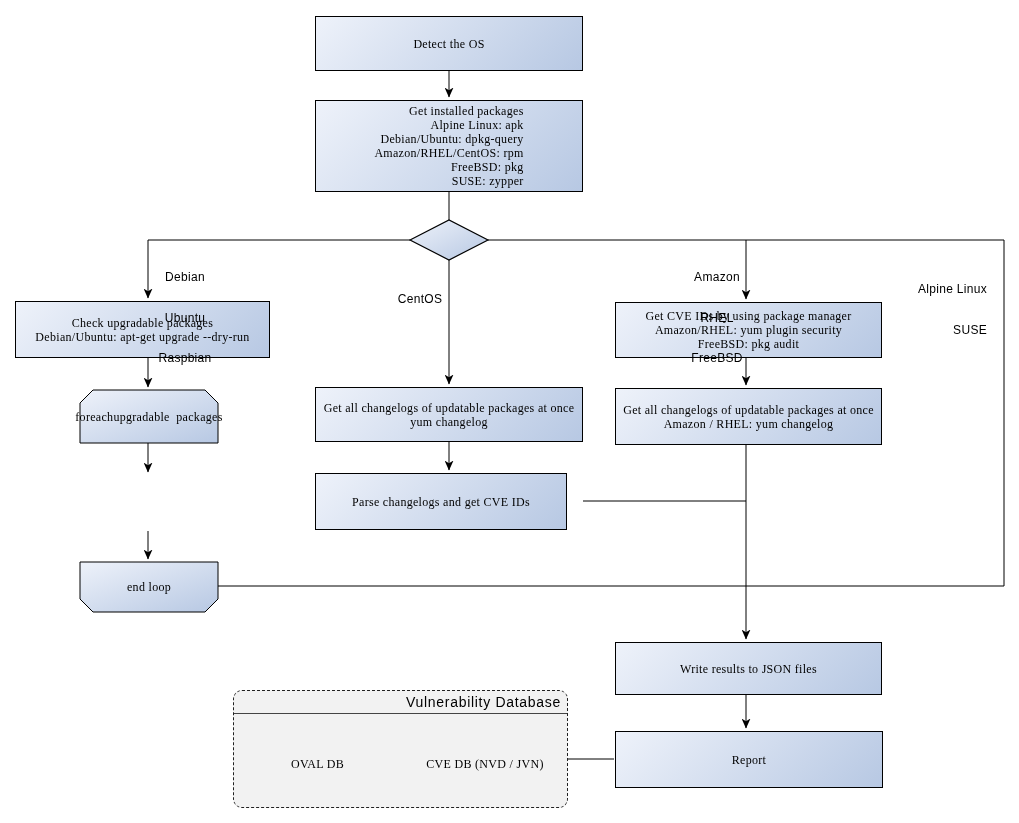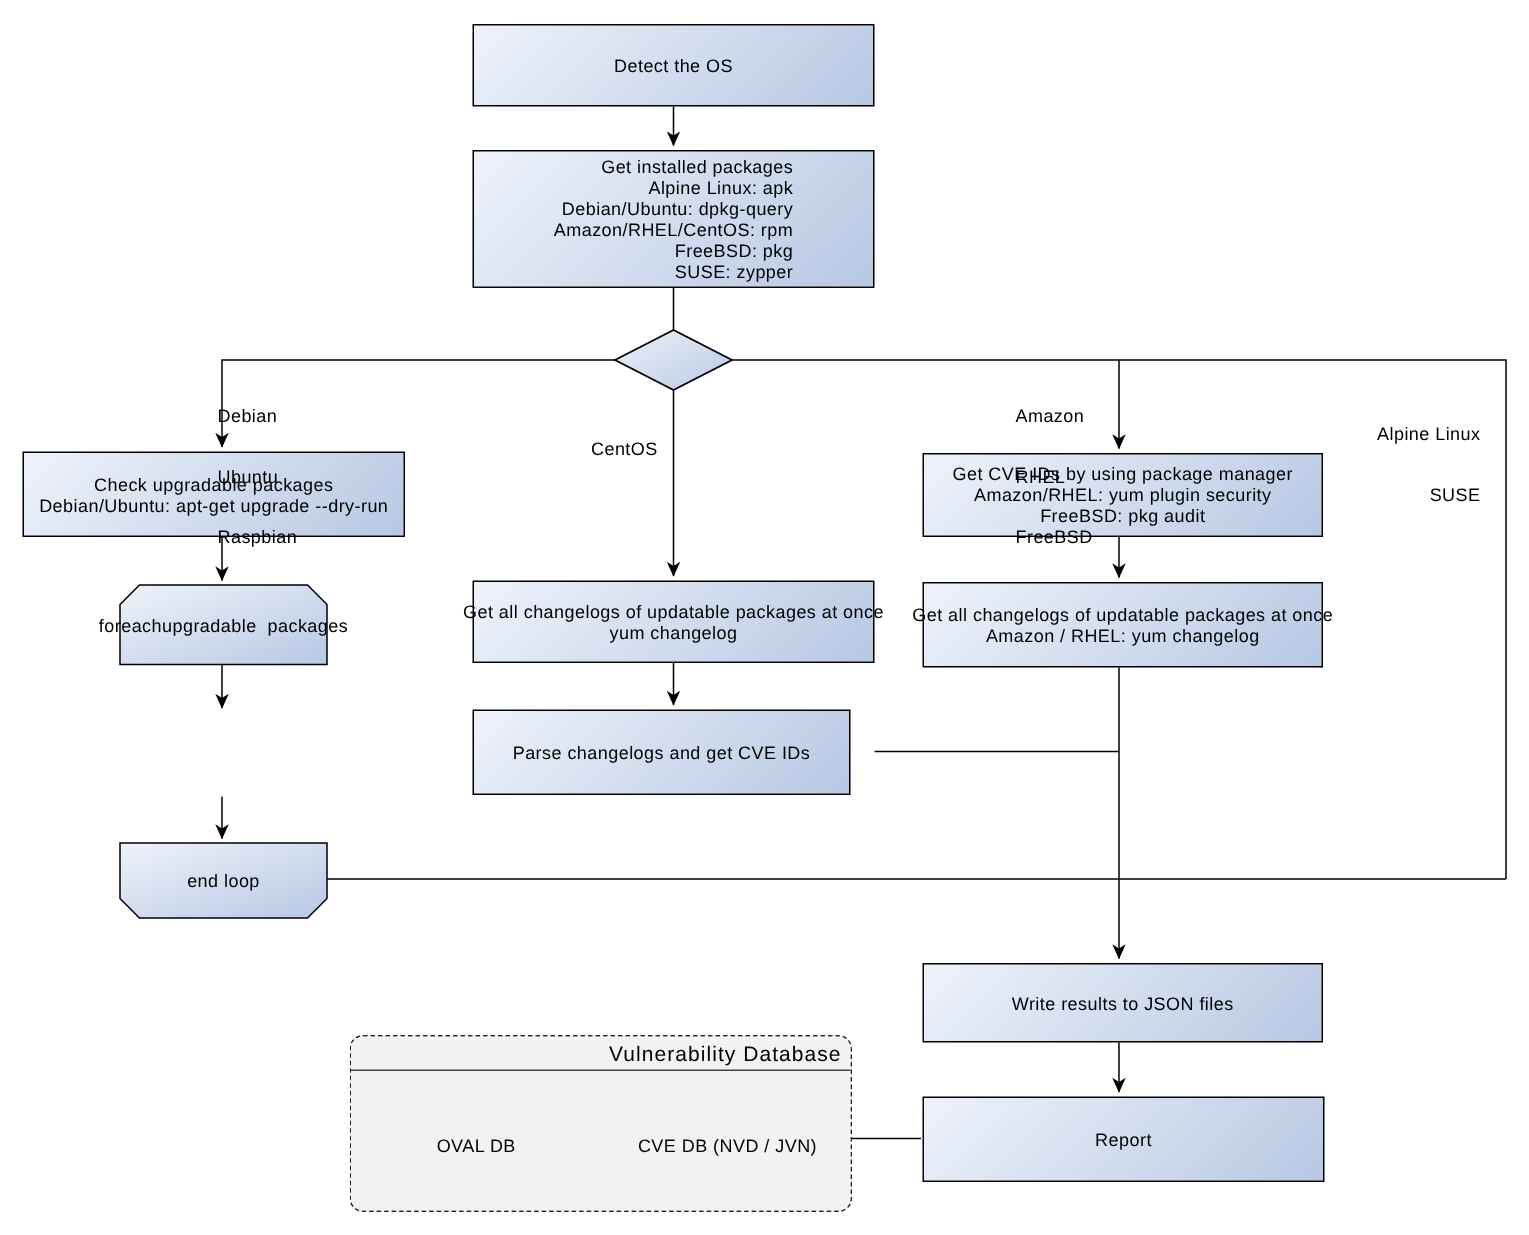--- a/index.html
+++ b/index.html
@@ -9,30 +9,30 @@
   }
   svg.layer{position:absolute;left:0;top:0;pointer-events:none;}
   .node{
     position:absolute;box-sizing:border-box;
     display:flex;flex-direction:column;align-items:center;justify-content:center;
     background:linear-gradient(135deg,#eef2fa 0%,#b7c8e3 100%);
     border:1px solid #000;
     font-size:12px;line-height:14px;letter-spacing:0.3px;text-align:center;
     z-index:3;
   }
-  .ln{white-space:pre;}
+  .ln{white-space:pre;font-family:Liberation Serif, serif;}
   .ralign{text-align:right;width:max-content;}
   .overlay{
     position:absolute;box-sizing:border-box;background:transparent;border:none;
     display:flex;flex-direction:row;align-items:center;justify-content:center;
     font-size:12px;line-height:14px;letter-spacing:0.3px;text-align:center;z-index:4;
   }
   .edge-label{
     position:absolute;font-size:12px;line-height:13.5px;letter-spacing:0.3px;
-    text-align:left;z-index:4;white-space:pre;
+    text-align:center;z-index:4;white-space:pre;
   }
   .edge-label.right{text-align:right;}
   #db-container{
     position:absolute;left:233px;top:690px;width:335px;height:118px;box-sizing:border-box;
     background:#f2f2f2;border:1.5px dashed #222;border-radius:9px;z-index:1;
   }
   #db-titlebar{
     height:22px;border-bottom:1.2px solid #444;
     display:flex;align-items:center;justify-content:flex-end;
     padding-right:6px;font-size:14px;letter-spacing:0.7px;

